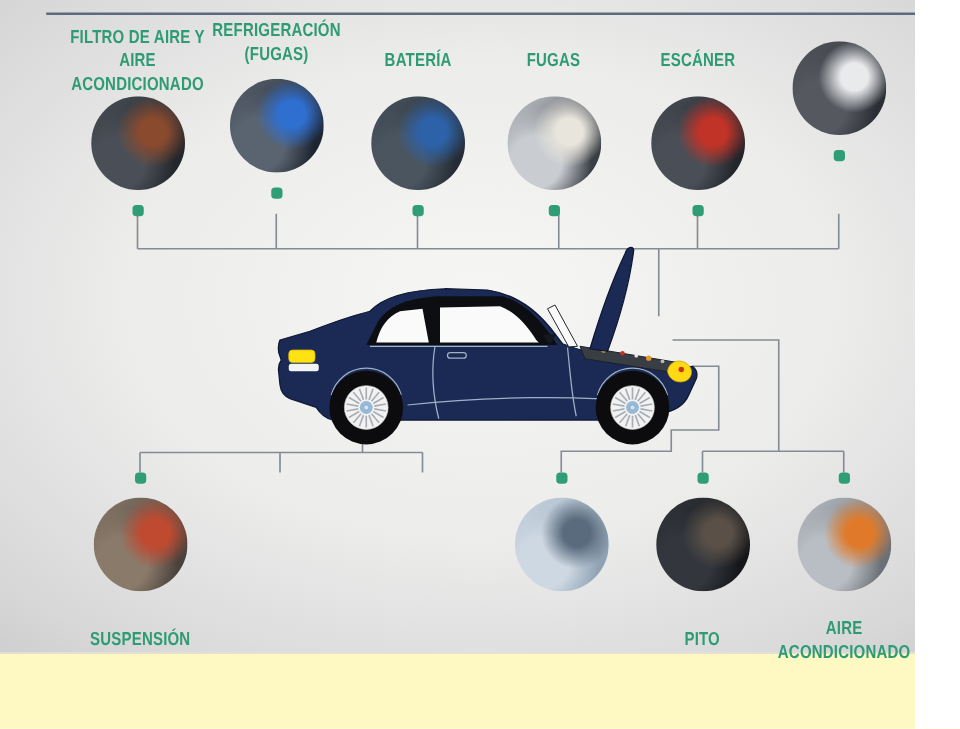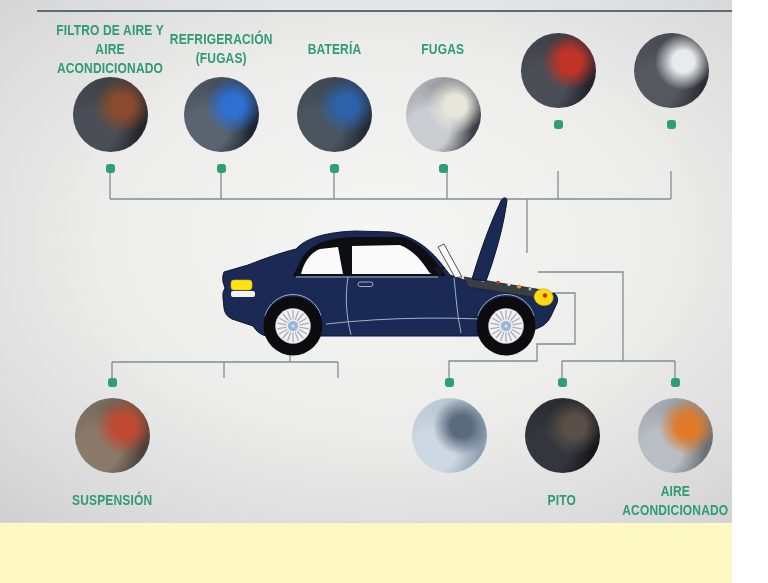--- a/index.html
+++ b/index.html
@@ -20,21 +20,21 @@
   .lbl{
     display:inline-block;transform:scaleX(.8);white-space:pre-line;
     font-weight:bold;font-size:15px;line-height:19px;letter-spacing:.2px;color:#2e9b73;
   }
   .photo{width:75px;height:75px;border-radius:50%;margin:0 auto;background:#444;}
   .dot{width:9px;height:9px;border-radius:3px;background:#2f9e76;margin:0 auto;}
   .item-top .lbl-box{height:44px;}
   .item-top .photo{margin-top:7px;}
   .item-top .dot{margin-top:12px;}
   .item-bottom .photo{margin-top:11px;}
-  .item-bottom .lbl-box{margin-top:8px;min-height:36px;}
+  .item-bottom .lbl-box{margin-top:20px;min-height:36px;}
   .car{position:absolute;left:208px;top:190px;}
 </style>
 </head>
 <body>
 
 <div id="stage">
 
   <div class="gray-bg"></div>
   <div class="top-rule"></div>
 
@@ -146,21 +146,21 @@
   </svg>
 
   <div class="item item-top" style="left:40px;top:26px">
     <div class="lbl-box">
         <span class="lbl">FILTRO DE AIRE Y
 AIRE ACONDICIONADO</span>
       </div>
     <div class="photo" style="background: radial-gradient(circle at 66% 38%, rgb(138, 74, 46) 0px, rgb(138, 74, 46) 16%, transparent 42%), radial-gradient(circle at 30% 70%, rgb(74, 79, 87) 0px, rgb(74, 79, 87) 28%, transparent 60%), linear-gradient(140deg, rgb(74, 79, 87) 0%, rgb(35, 38, 43) 72%);"></div>
     <div class="dot"></div>
   </div>
-  <div class="item item-top" style="left:151px;top:26px">
+  <div class="item item-top" style="left:151px;top:12px">
     <div class="lbl-box">
         <span class="lbl">REFRIGERACIÓN
 (FUGAS)</span>
       </div>
     <div class="photo" style="background: radial-gradient(circle at 66% 38%, rgb(47, 111, 208) 0px, rgb(47, 111, 208) 16%, transparent 42%), radial-gradient(circle at 30% 70%, rgb(90, 100, 112) 0px, rgb(90, 100, 112) 28%, transparent 60%), linear-gradient(140deg, rgb(90, 100, 112) 0%, rgb(30, 37, 48) 72%);"></div>
     <div class="dot"></div>
   </div>
   <div class="item item-top" style="left:264px;top:26px">
     <div class="lbl-box">
         <span class="lbl">BATERÍA</span>
@@ -169,20 +169,23 @@
     <div class="dot"></div>
   </div>
   <div class="item item-top" style="left:373px;top:26px">
     <div class="lbl-box">
         <span class="lbl">FUGAS</span>
       </div>
     <div class="photo" style="background: radial-gradient(circle at 66% 38%, rgb(232, 229, 220) 0px, rgb(232, 229, 220) 16%, transparent 42%), radial-gradient(circle at 30% 70%, rgb(201, 204, 209) 0px, rgb(201, 204, 209) 28%, transparent 60%), linear-gradient(140deg, rgb(201, 204, 209) 0%, rgb(58, 63, 69) 72%);"></div>
     <div class="dot"></div>
   </div>
   <div class="item item-top" style="left:488px;top:26px">
+    <div class="lbl-box">
+        <span class="lbl">ESCÁNER</span>
+      </div>
     <div class="photo" style="background: radial-gradient(circle at 66% 38%, rgb(194, 51, 39) 0px, rgb(194, 51, 39) 16%, transparent 42%), radial-gradient(circle at 30% 70%, rgb(74, 78, 86) 0px, rgb(74, 78, 86) 28%, transparent 60%), linear-gradient(140deg, rgb(74, 78, 86) 0%, rgb(34, 37, 44) 72%);"></div>
     <div class="dot"></div>
   </div>
   <div class="item item-top" style="left:601px;top:26px">
     <div class="photo" style="background: radial-gradient(circle at 66% 38%, rgb(233, 234, 236) 0px, rgb(233, 234, 236) 16%, transparent 42%), radial-gradient(circle at 30% 70%, rgb(85, 89, 95) 0px, rgb(85, 89, 95) 28%, transparent 60%), linear-gradient(140deg, rgb(85, 89, 95) 0%, rgb(43, 47, 53) 72%);"></div>
     <div class="dot"></div>
   </div>
 
   <div class="item item-bottom" style="left:42px;top:378px">
     <div class="dot"></div>

